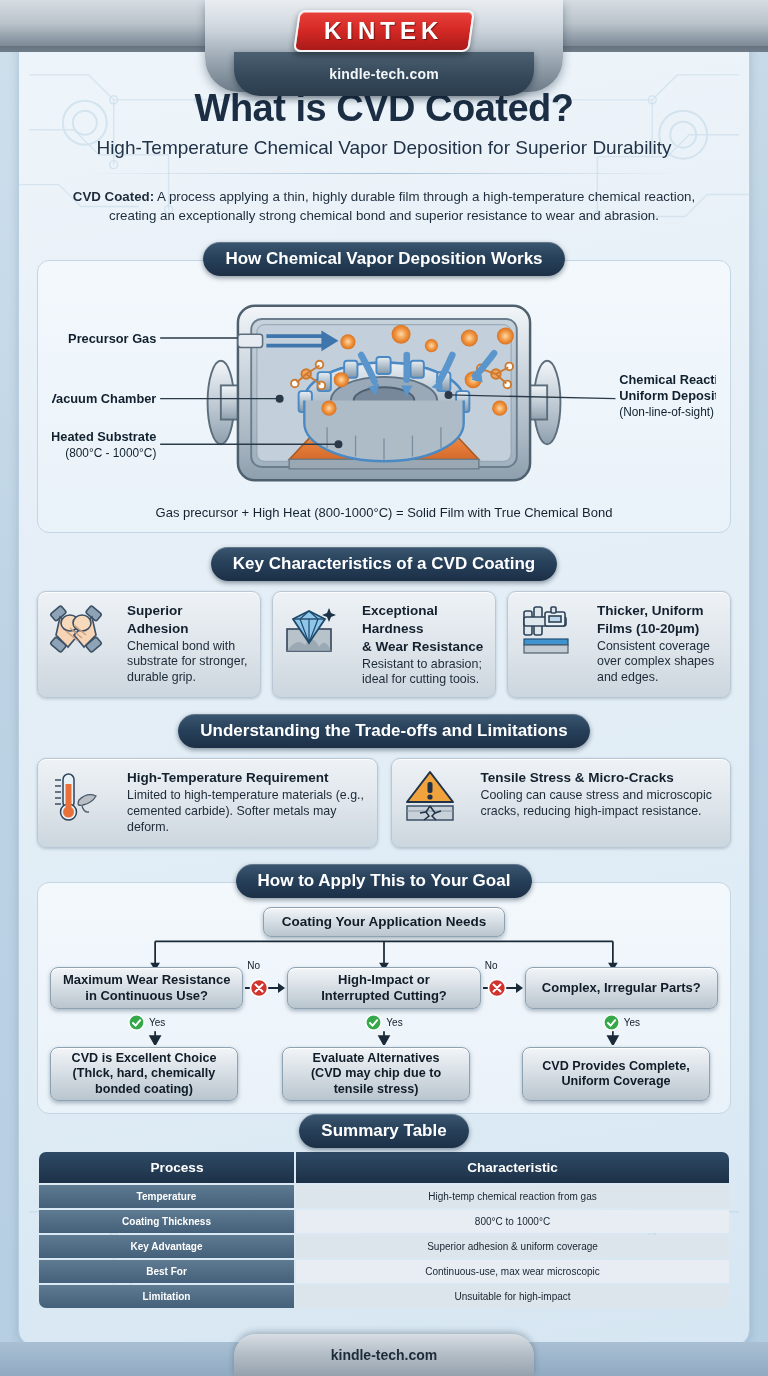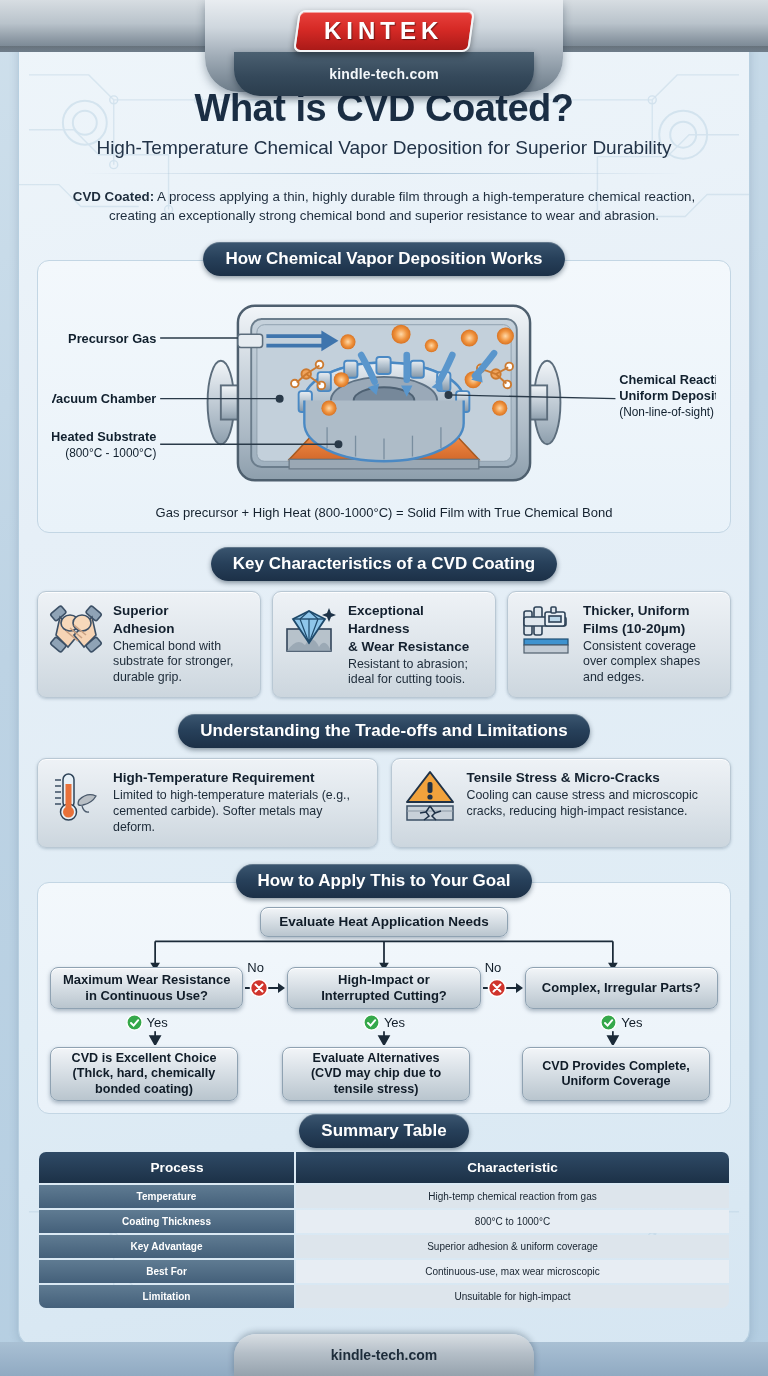--- a/index.html
+++ b/index.html
@@ -94,21 +94,21 @@
   
   .sectionbox{
     border:1px solid #c3d6e4;border-radius:12px;
     background:linear-gradient(180deg,#f3f8fc 0%,#e9f2f9 100%);
     margin-top:-16px;padding:26px 14px 12px;
   }
   .card{
     border:1px solid #b9c8d4;border-radius:9px;
     background:linear-gradient(180deg,#eef2f6 0%,#dde4ea 55%,#ccd6de 100%);
     box-shadow:0 1px 3px rgba(40,70,100,.25), inset 0 1px 0 rgba(255,255,255,.85);
-    padding:9px 10px;display:flex;gap:9px;align-items:flex-start;
+    padding:9px 10px;display:flex;gap:23px;align-items:flex-start;
   }
   .card .txt{flex:1;}
   .card .ttl{font-size:13.5px;font-weight:bold;color:#13202e;line-height:1.15;}
   .card .dsc{font-size:12.4px;color:#1c2a38;line-height:1.27;margin-top:2px;}
   .ico{flex:0 0 auto;}
 
   .row3{display:flex;gap:11px;margin-top:4px;}
   .row3 > .card{flex:1;min-height:96px;}
   .row2{display:flex;gap:13px;margin-top:4px;}
   .row2 > .card{flex:1;min-height:90px;}
@@ -128,21 +128,21 @@
     border:1px solid #8fa2b2;border-radius:8px;
     background:linear-gradient(180deg,#f2f5f8 0%,#dbe2e8 40%,#b9c5ce 100%);
     box-shadow:0 2px 4px rgba(30,55,80,.35), inset 0 1px 0 rgba(255,255,255,.9);
     text-align:center;font-weight:bold;color:#101c28;
     display:flex;align-items:center;justify-content:center;
     padding:6px 8px;line-height:1.2;
   }
   .node.q{font-size:13px;height:42px;}
   .node.r{font-size:12.6px;height:54px;font-weight:bold;}
   .node.start{font-size:13.5px;height:30px;display:inline-flex;padding:0 18px;}
-  .yeslbl{font-size:13px;color:#111d29;}
+  .yeslbl{font-size:10px;color:#111d29;}
 
   
   table.summary{width:100%;border-collapse:separate;border-spacing:2px 2px;margin-top:2px;}
   table.summary th,table.summary td{padding:6px 8px;font-size:10px;text-align:center;}
   table.summary th{
     background:linear-gradient(180deg,#2c4660 0%,#1d3консоль 100%);
     background:linear-gradient(180deg,#2f4a66 0%,#1c3147 100%);
     color:#fff;font-weight:bold;font-size:13.6px;padding:8px;
   }
   table.summary th:first-child{border-radius:7px 0 0 0;padding-left:29px;}
@@ -483,21 +483,21 @@
       </div>
     </div>
 
     <div style="margin-top:16px">
       <div class="pill-wrap">
           <div class="pill">How to Apply This to Your Goal</div>
         </div>
       <div class="flowbox">
 
         <div style="text-align:center;position:relative;z-index:3">
-          <div class="node start">Evaluate Heat Application Needs</div>
+          <div class="node start">Coating Your Application Needs</div>
         </div>
 
         <svg viewBox="0 0 690 34" width="100%" height="34" style="display:block;margin-top:0">
           <g stroke="#1b2a38" stroke-width="1.8" fill="none">
             <path d="M110 4 H345 H580"></path>
             <path d="M110 4 V28"></path>
               <path d="M345 4 V28"></path>
               <path d="M580 4 V28"></path>
           </g>
           <g fill="#1b2a38">

